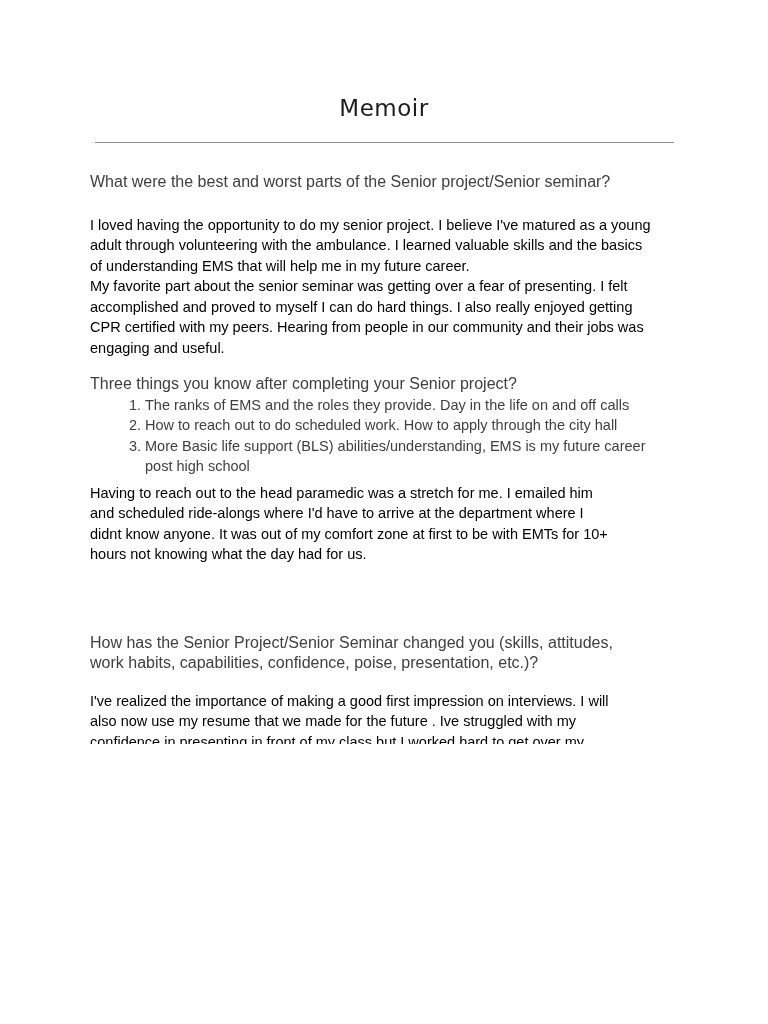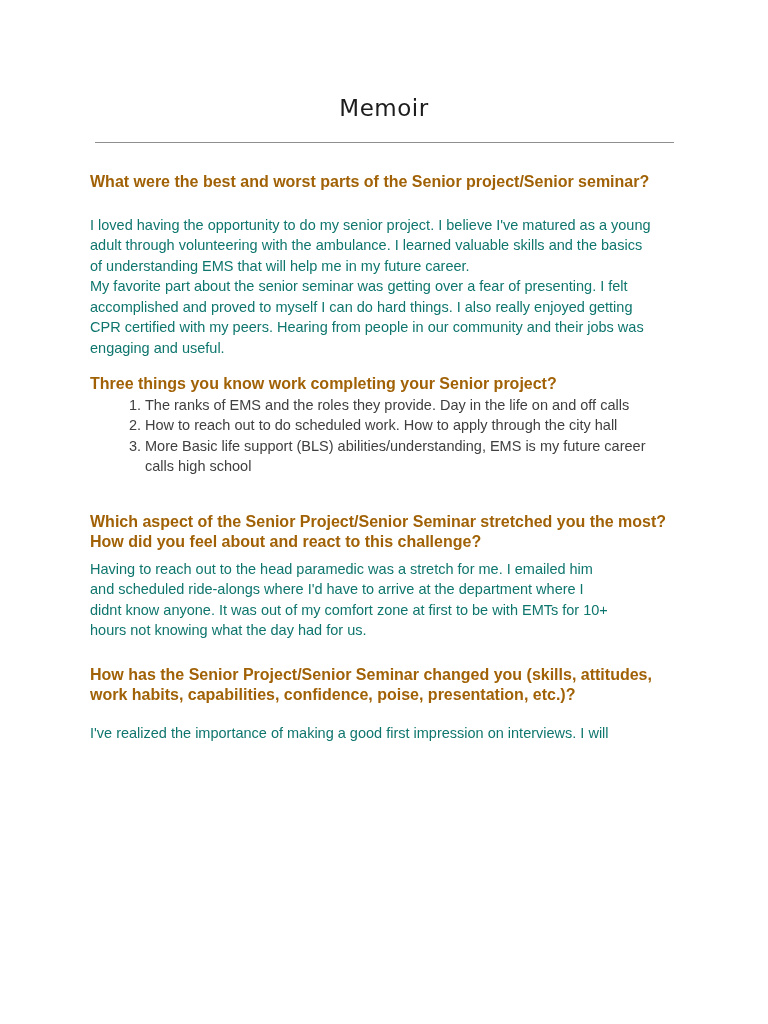--- a/index.html
+++ b/index.html
@@ -23,51 +23,51 @@
   }
   .divider {
     border: none;
     border-top: 1px solid #8f8f8f;
     margin: 20px 94px 0 95px;
     height: 0;
   }
   .doc-body { padding: 0 80px 0 90px; }
   .sec-heading {
     margin: 0;
-    font-weight: 700;
+    font-weight: 400;
     font-size: 16px;
     line-height: 20.5px;
-    color: #a16207;
+    color: #404040;
     white-space: pre-line;
   }
   .para {
     margin: 0;
     font-size: 14.5px;
     line-height: 20.5px;
-    color: #0f766e;
+    color: #000000;
     white-space: pre-line;
   }
   ol.doc-list {
     margin: 0;
     padding: 0 0 0 55px;
   }
   ol.doc-list li {
     font-size: 14.5px;
     line-height: 20.5px;
     color: #404040;
     white-space: pre-line;
   }
   
   .mt-h1 { margin-top: 29px; }
   .mt-p1 { margin-top: 22px; }
   .mt-h2 { margin-top: 16px; }
   .mt-ol { margin-top: 27px; }
   .mt-h3 { margin-top: 35px; }
   .mt-p3 { margin-top: 6px; }
-  .mt-h4 { margin-top: 24px; }
+  .mt-h4 { margin-top: 68px; }
   .mt-p4 { margin-top: 17px; }
 </style>
 </head>
 <body>
 
 <div class="page">
 
   <h1 class="doc-title">Memoir</h1>
 
   <hr class="divider">
@@ -77,31 +77,29 @@
     <h2 class="sec-heading mt-h1">What were the best and worst parts of the Senior project/Senior seminar?</h2>
 
     <p class="para mt-p1">I loved having the opportunity to do my senior project. I believe I've matured as a young
 adult through volunteering with the ambulance. I learned valuable skills and the basics
 of understanding EMS that will help me in my future career.
 My favorite part about the senior seminar was getting over a fear of presenting. I felt
 accomplished and proved to myself I can do hard things. I also really enjoyed getting
 CPR certified with my peers. Hearing from people in our community and their jobs was
 engaging and useful.</p>
 
-    <h2 class="sec-heading mt-h2">Three things you know work completing your Senior project?</h2>
+    <h2 class="sec-heading mt-h2">Three things you know after completing your Senior project?</h2>
 
     <ol class="doc-list mt-ol">
       <li>The ranks of EMS and the roles they provide. Day in the life on and off calls</li>
       <li>How to reach out to do scheduled work. How to apply through the city hall</li>
       <li>More Basic life support (BLS) abilities/understanding, EMS is my future career
-calls high school</li>
+post high school</li>
     </ol>
 
-    <h2 class="sec-heading mt-h3">Which aspect of the Senior Project/Senior Seminar stretched you the most?
-How did you feel about and react to this challenge?</h2>
 
     <p class="para mt-p3">Having to reach out to the head paramedic was a stretch for me. I emailed him
 and scheduled ride-alongs where I'd have to arrive at the department where I
 didnt know anyone. It was out of my comfort zone at first to be with EMTs for 10+
 hours not knowing what the day had for us.</p>
 
     <h2 class="sec-heading mt-h4">How has the Senior Project/Senior Seminar changed you (skills, attitudes,
 work habits, capabilities, confidence, poise, presentation, etc.)?</h2>
 
     <p class="para mt-p4">I've realized the importance of making a good first impression on interviews. I will

